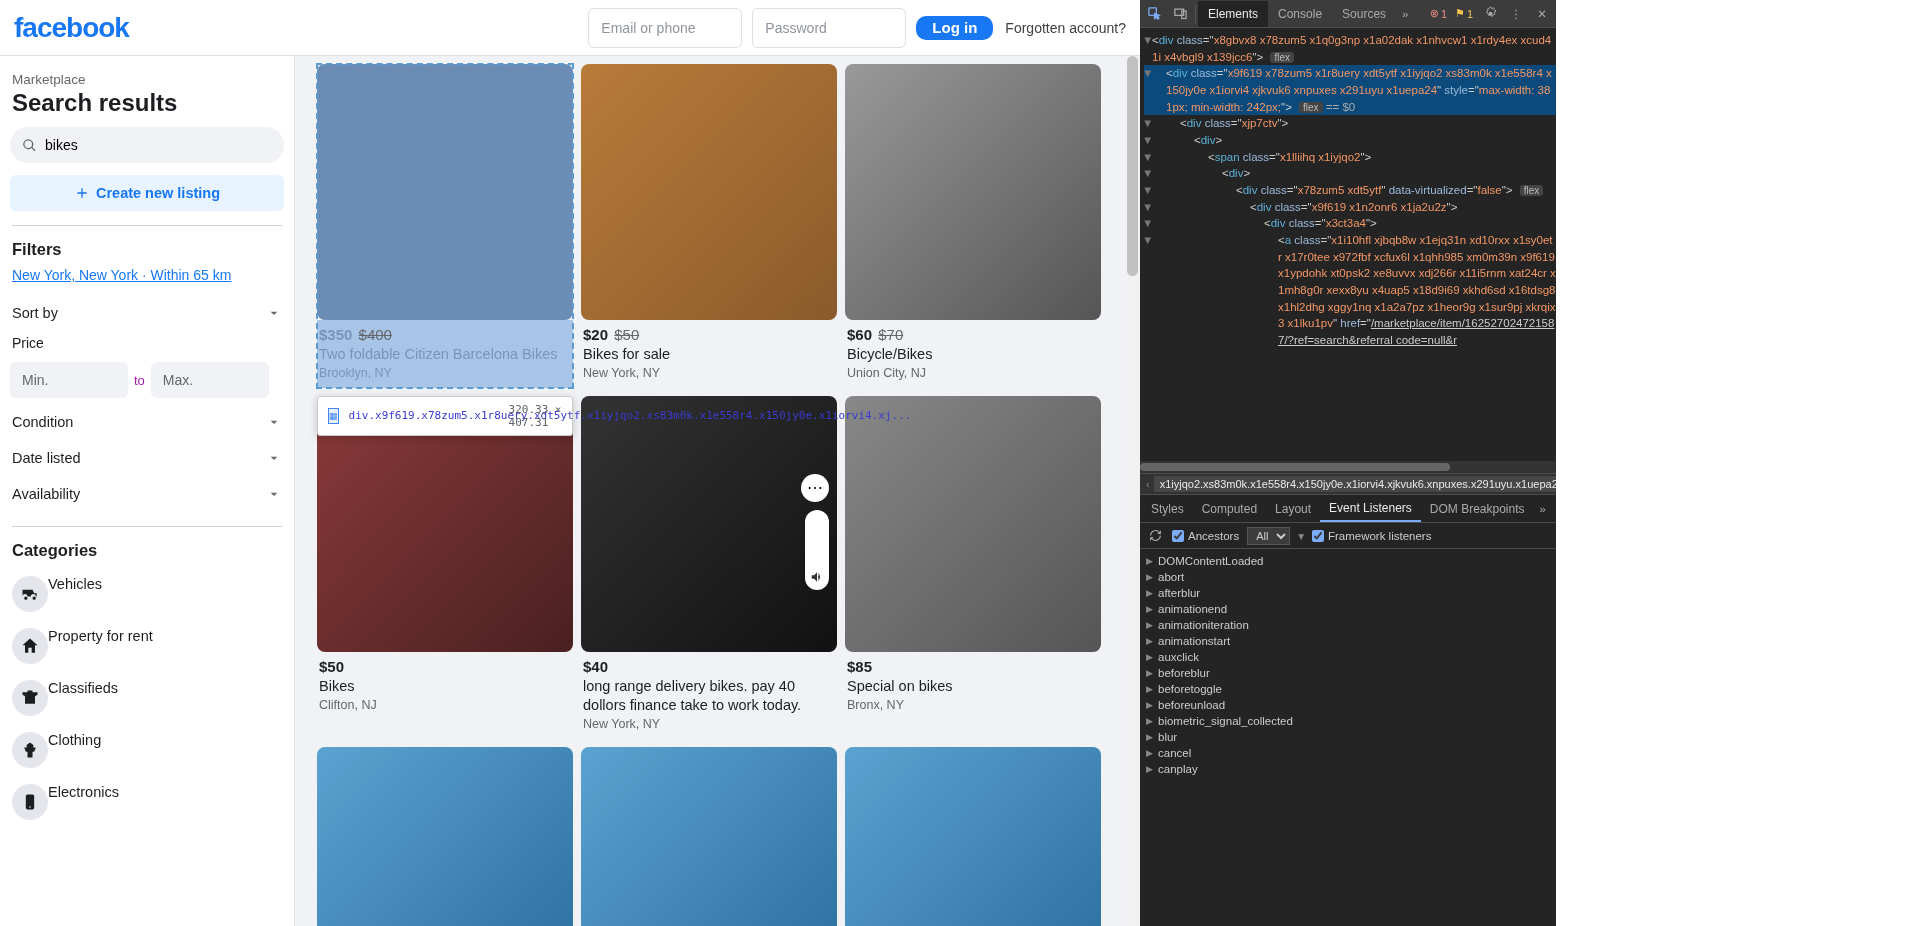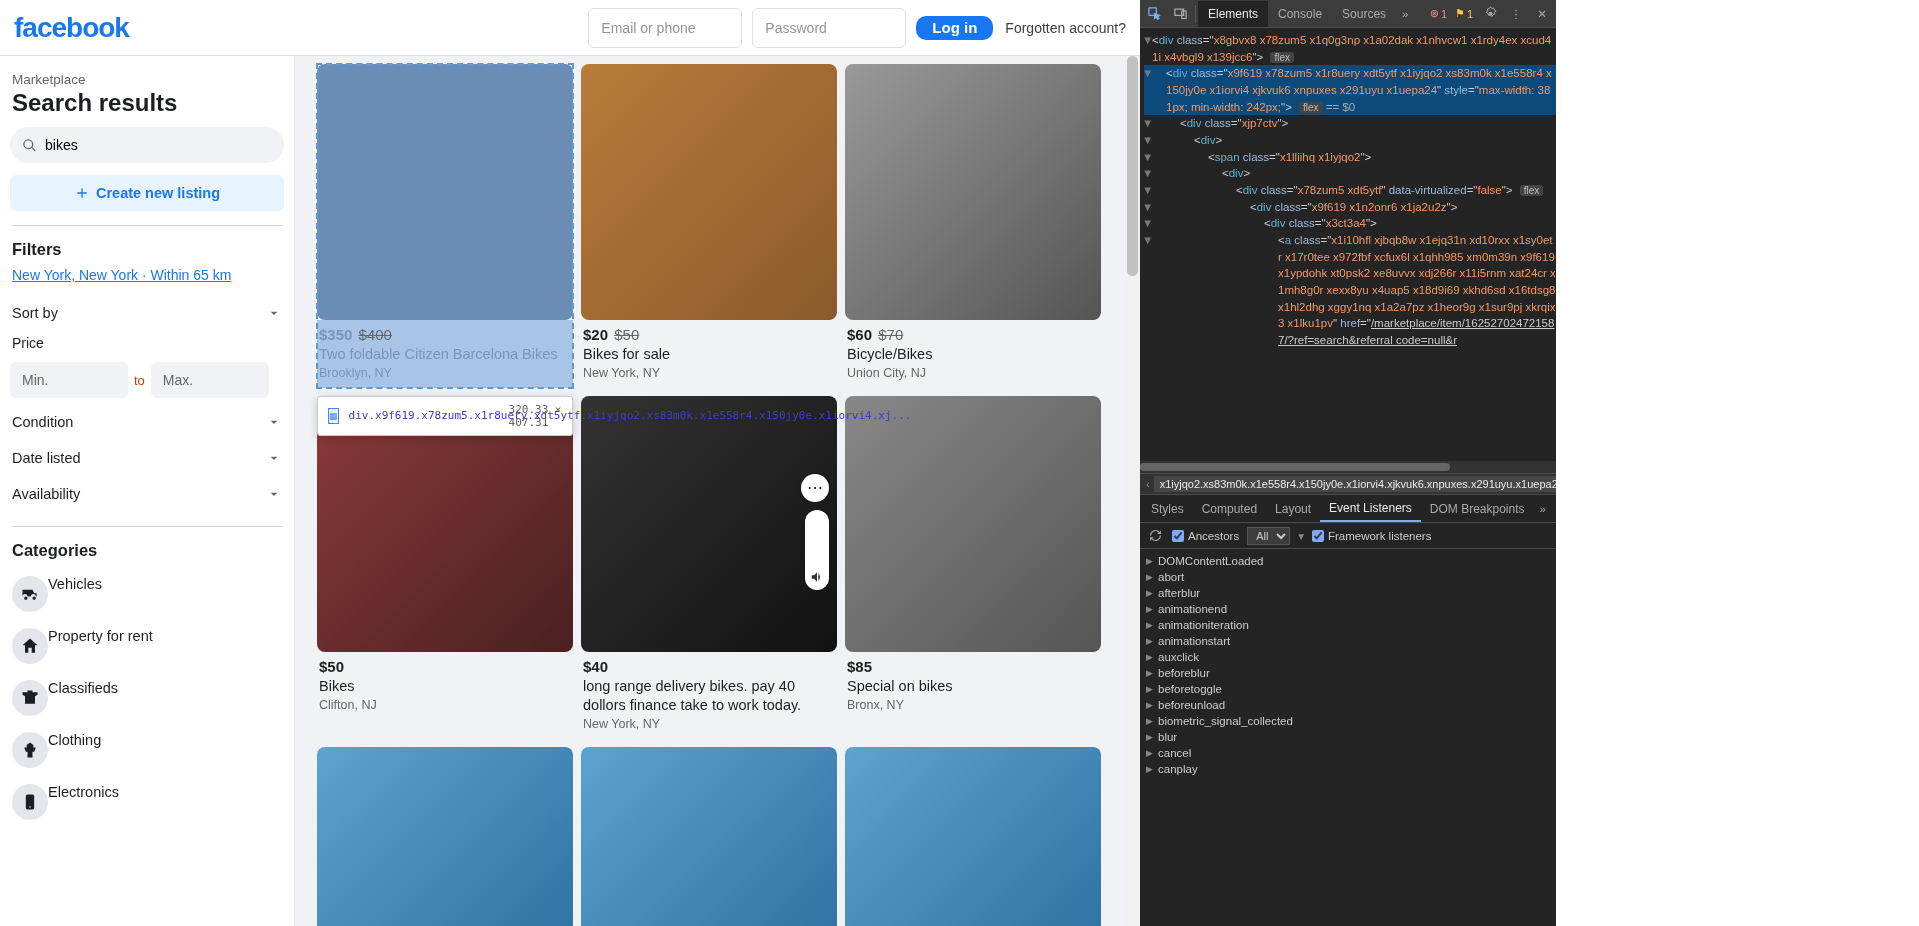--- a/index.html
+++ b/index.html
@@ -23,21 +23,21 @@
 .divider{height:1px;background:#ced0d4;margin:14px 2px}
 .sec-title{font-size:16.5px;font-weight:600;color:#1c1e21;margin:2px 2px 8px}
 .loc-link{color:#1877f2;font-size:14px;margin:0 2px 12px;display:block}
 .filter-row{display:flex;align-items:center;justify-content:space-between;padding:10px 2px;cursor:pointer}
 .filter-row span{font-size:14.5px;color:#1c1e21}
 .filter-row svg{width:16px;height:16px;color:#65676b}
 .price-label{font-size:14px;color:#1c1e21;margin:4px 2px 11px}
 .price-row{display:flex;align-items:center;gap:6px;margin-bottom:6px}
 .price-in{width:118px;height:36px;background:#f0f2f5;border:none;border-radius:6px;padding:0 12px;font-size:14px}
 .price-in::placeholder{color:#65676b}
-.to{font-size:13px;color:#c2410c}
+.to{font-size:13px;color:#a21caf}
 .cat-row{display:flex;align-items:flex-start;gap:0;padding:8px 2px;cursor:pointer}
 .cat-icon{width:36px;height:36px;background:#e4e6eb;border-radius:50%;display:flex;align-items:center;justify-content:center}
 .cat-icon svg{width:20px;height:20px;color:#1c1e21}
 .cat-row span{font-size:14.5px;color:#1c1e21;font-weight:500}
 .main{flex:1;background:#f0f2f5;overflow-y:auto;padding:0 22px}
 .grid{display:flex;flex-wrap:wrap;gap:8px;padding-top:8px}
 .card{width:256px;cursor:pointer;position:relative}
 .img{width:256px;height:256px;background:#65676b;border-radius:8px;display:flex;align-items:center;justify-content:center;color:#fff;font-size:12px;overflow:hidden}
 .card.hl{outline:2px dashed #5b9bd5;outline-offset:-1px}
 .card.hl .img{background:#6b8db5}

